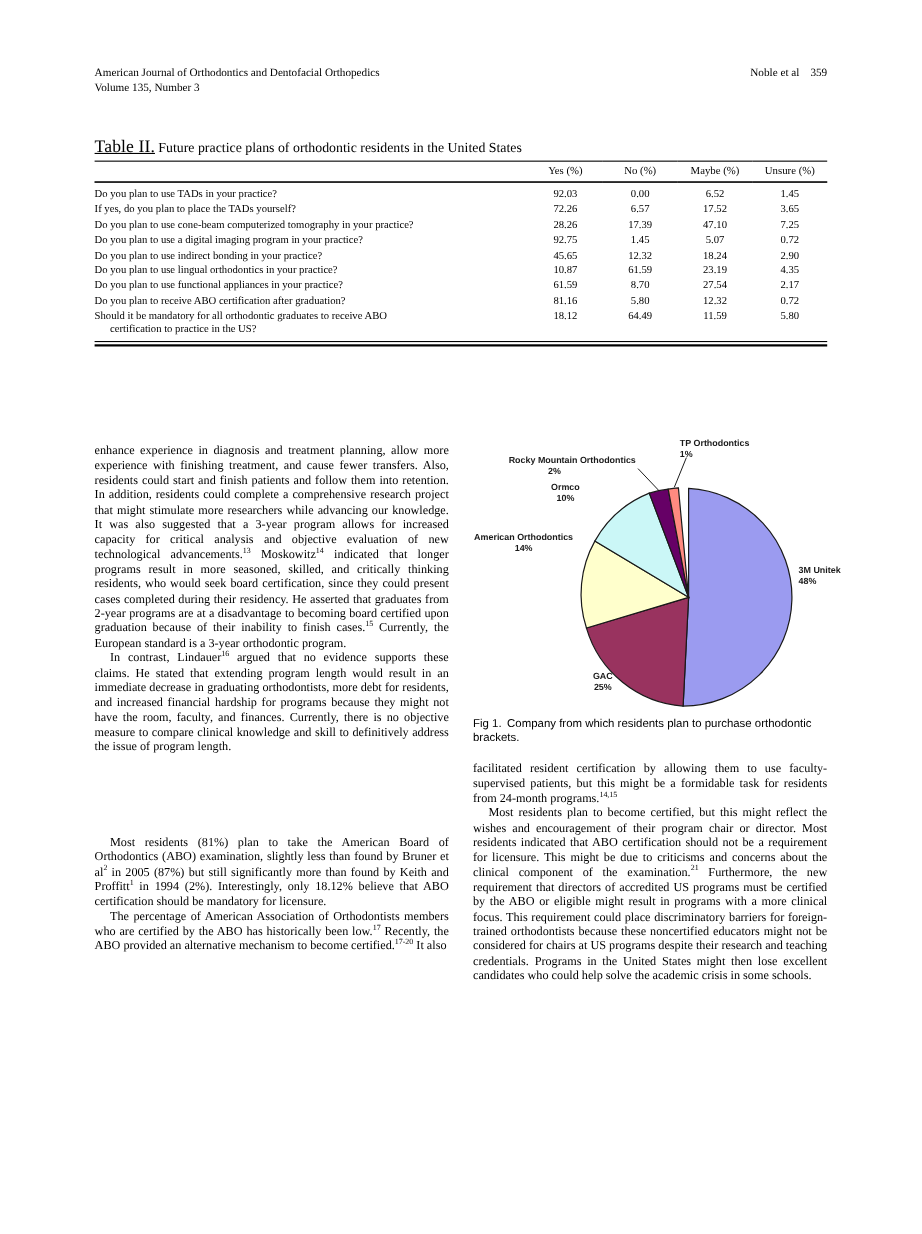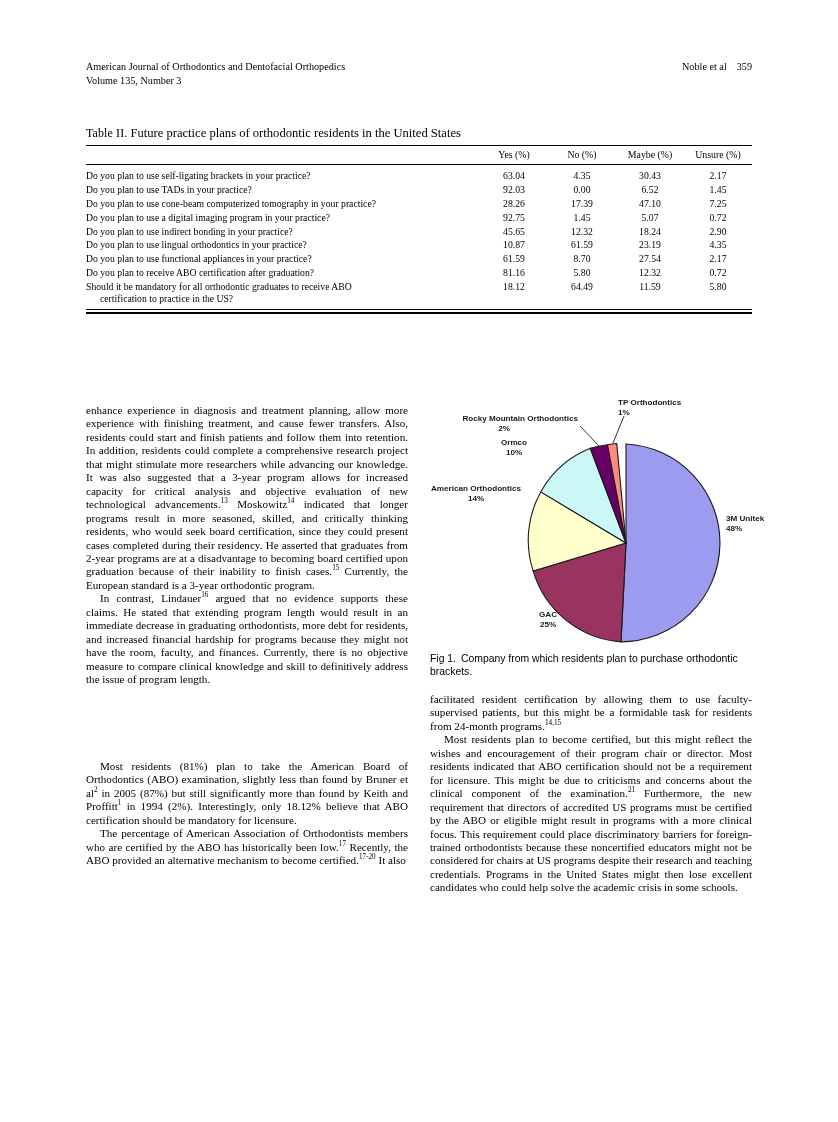--- a/index.html
+++ b/index.html
@@ -46,22 +46,23 @@
     left: 86px; top: 126px;
     width: 666px;
   }
   .table-title {
     font-size: 12.2px;
     line-height: 15px;
     margin-bottom: 4px;
     white-space: nowrap;
   }
   .table-title .tl {
-    font-size: 12px;
+    font-size: 16px;
     letter-spacing: 0.1px;
+    text-decoration: underline;
   }
   .table-title .tt {
     font-size: 12.6px;
   }
   table.data {
     border-collapse: collapse;
     width: 666px;
     font-size: 9.6px;
   }
   table.data thead th {
@@ -190,32 +191,32 @@
         <tr>
           <th class="q"></th>
           <th>Yes (%)</th>
           <th>No (%)</th>
           <th>Maybe (%)</th>
           <th>Unsure (%)</th>
         </tr>
       </thead>
       <tbody>
         <tr>
-          <td class="q">Do you plan to use self-ligating brackets in your practice?</td>
-          <td class="n">63.04</td>
-          <td class="n">4.35</td>
-          <td class="n">30.43</td>
-          <td class="n">2.17</td>
-        </tr>
-        <tr>
           <td class="q">Do you plan to use TADs in your practice?</td>
           <td class="n">92.03</td>
           <td class="n">0.00</td>
           <td class="n">6.52</td>
           <td class="n">1.45</td>
+        </tr>
+        <tr>
+          <td class="q">If yes, do you plan to place the TADs yourself?</td>
+          <td class="n">72.26</td>
+          <td class="n">6.57</td>
+          <td class="n">17.52</td>
+          <td class="n">3.65</td>
         </tr>
         <tr>
           <td class="q">Do you plan to use cone-beam computerized tomography in your practice?</td>
           <td class="n">28.26</td>
           <td class="n">17.39</td>
           <td class="n">47.10</td>
           <td class="n">7.25</td>
         </tr>
         <tr>
           <td class="q">Do you plan to use a digital imaging program in your practice?</td>

